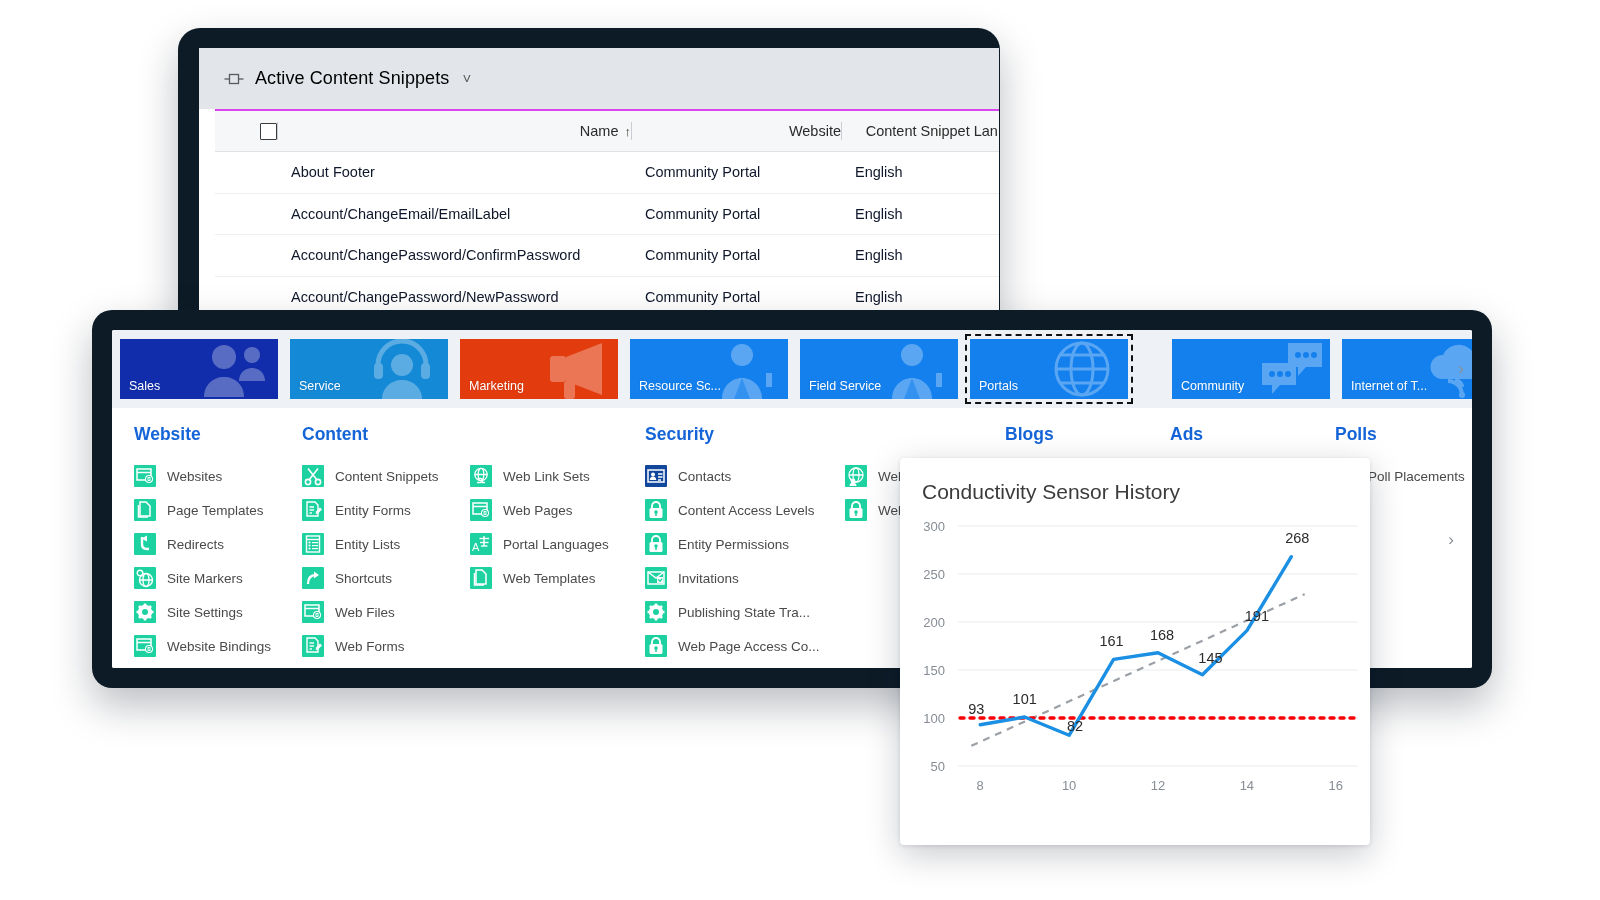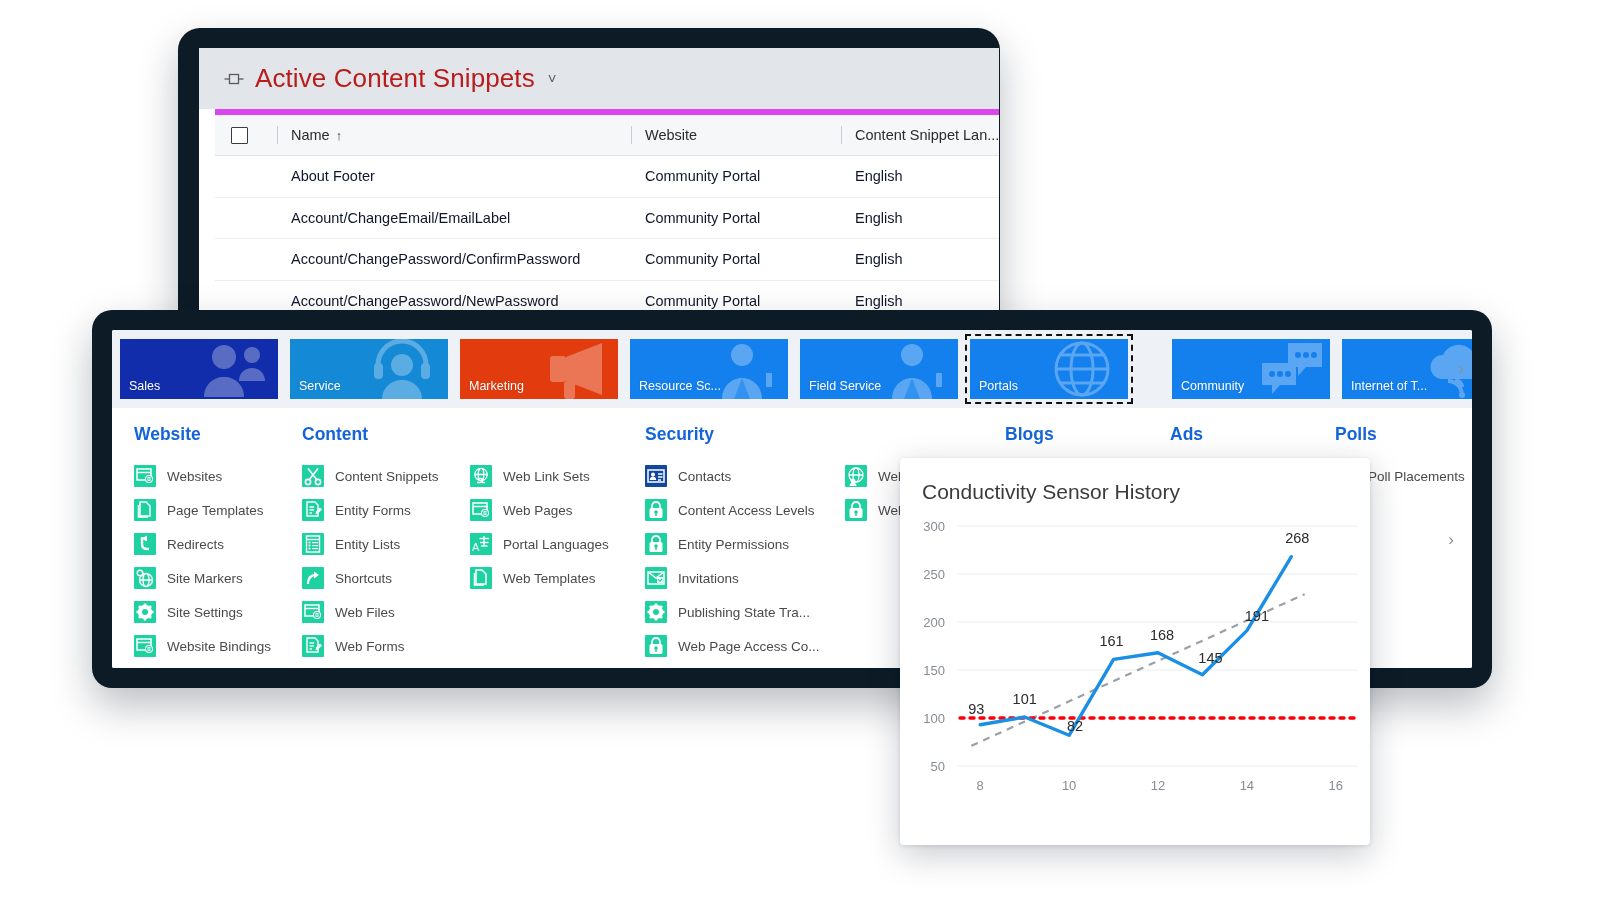--- a/index.html
+++ b/index.html
@@ -15,28 +15,28 @@
          box-shadow:0 18px 40px rgba(10,20,35,.28);}
   .frame-inner{position:absolute;overflow:hidden;background:#ffffff;}
 
   
   #frame-top{left:178px;top:28px;width:822px;height:292px;border-radius:22px 22px 0 0;}
   #screen-top{left:199px;top:48px;width:800px;height:272px;}
 
   .lv-header{height:61px;background:#e2e6ea;display:flex;align-items:center;padding-left:24px;}
   .lv-pin{width:22px;height:22px;margin-right:10px;position:relative;flex:0 0 auto;}
   .lv-pin svg{display:block;}
-  .lv-title{font-size:26px;color:#b91c1c;font-weight:400;letter-spacing:.1px;}
+  .lv-title{font-size:18px;color:#000000;font-weight:400;letter-spacing:.1px;}
   .lv-caret{font-size:15px;color:#5a5a5a;margin-left:13px;}
 
   .lv-body{background:#ffffff;height:211px;padding:0 0 0 16px;box-sizing:border-box;}
   .lv-table{width:100%;border-collapse:collapse;table-layout:fixed;}
   .lv-table th{
     background:#f6f7f9;height:40px;font-size:14.5px;font-weight:400;color:#2b2b2b;
-    text-align:left;border-bottom:1px solid #dfe2e6;border-top:6px solid #d946ef;
+    text-align:right;border-bottom:1px solid #dfe2e6;border-top:2px solid #d946ef;
     padding:0 0 0 14px;position:relative;
   }
   .lv-table th .sep{position:absolute;left:0;top:11px;bottom:11px;width:1px;background:#c9ced4;}
   .lv-table th.c-check{width:46px;padding-left:16px;}
   .lv-table th.c-name{width:340px;}
   .lv-table th.c-site{width:196px;}
   .lv-table th.c-lang{width:155px;margin-top:48px;}
   .chk{width:15px;height:15px;border:1.5px solid #3c3c3c;border-radius:1px;display:inline-block;
        vertical-align:middle;background:#fff;}
   .sort-arrow{margin-left:6px;font-size:13px;color:#2b2b2b;}

